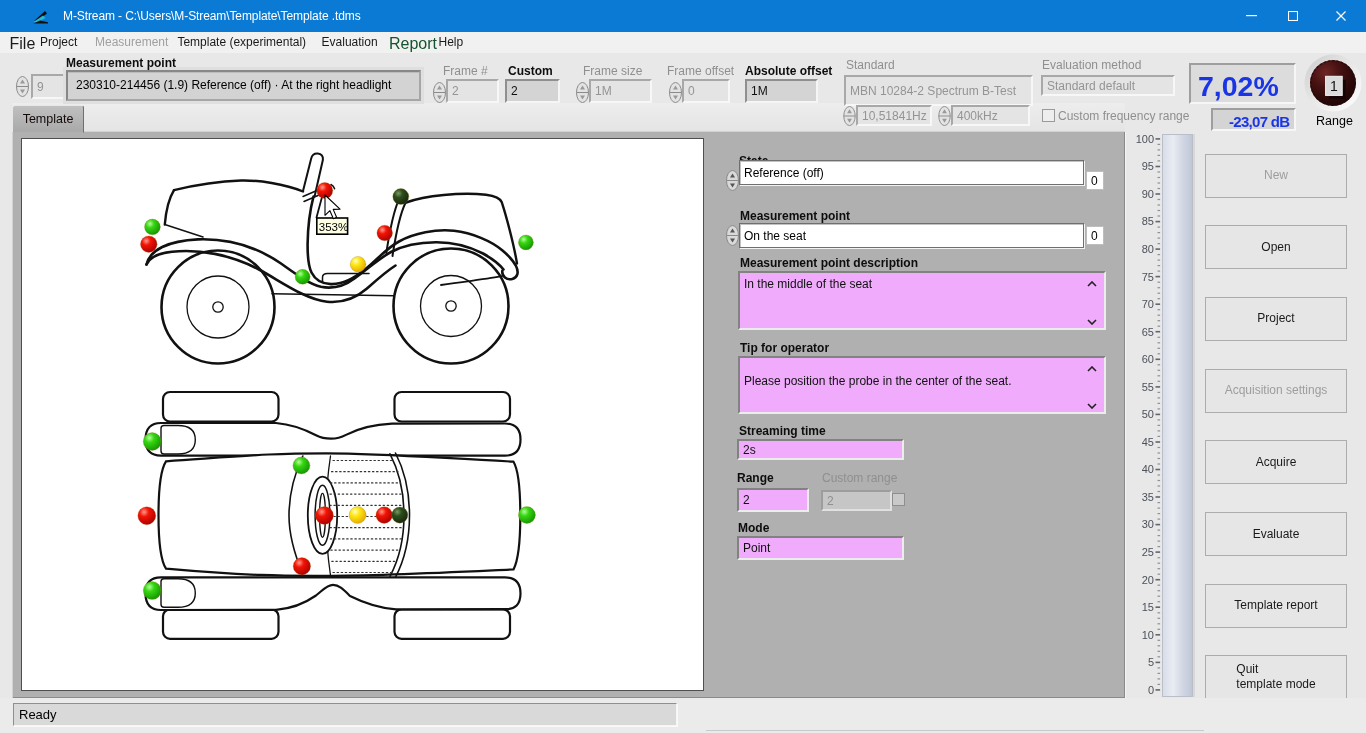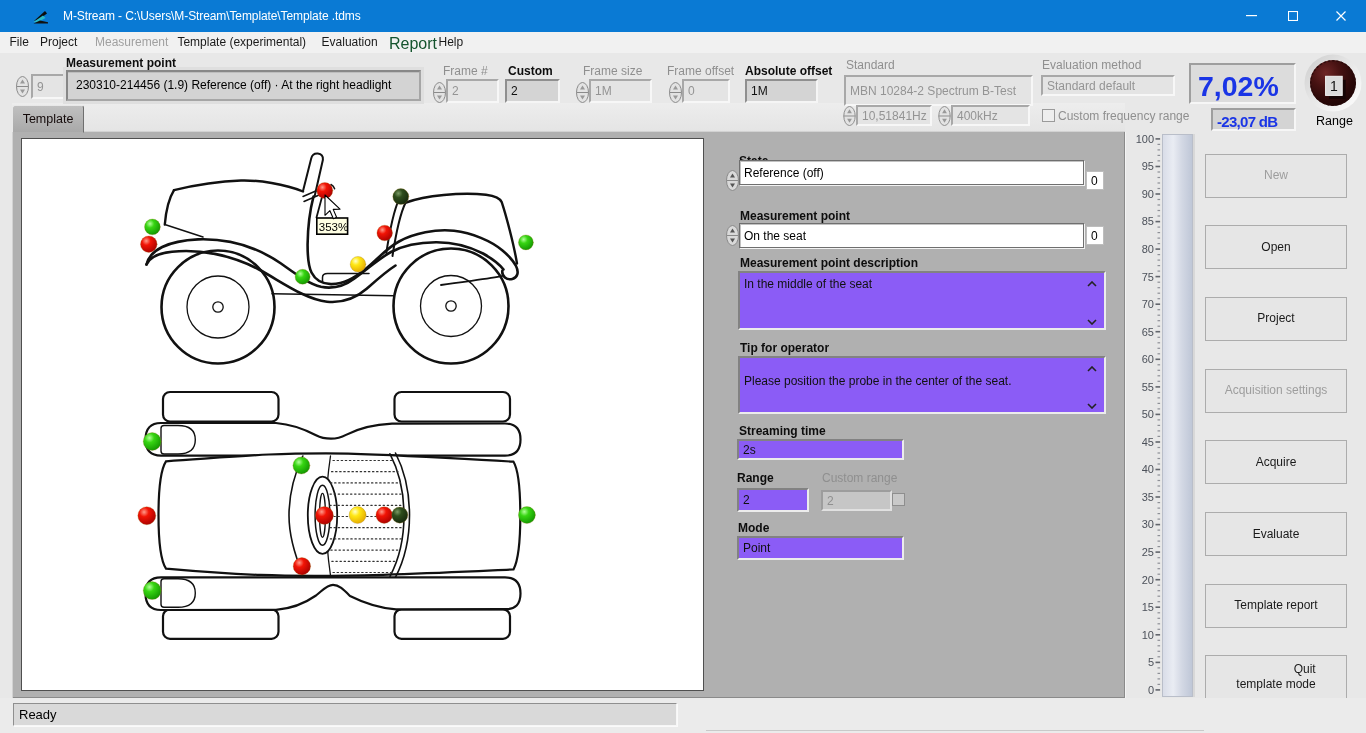--- a/index.html
+++ b/index.html
@@ -1,30 +1,30 @@
 <!DOCTYPE html>
 <html><head><meta charset="utf-8">
 <style>
 *{margin:0;padding:0;box-sizing:border-box}
 html,body{width:1366px;height:733px;overflow:hidden;background:#e8e8e8;
  font-family:"Liberation Sans",sans-serif;}
 .abs{position:absolute}
 .lab{position:absolute;font-size:12px;font-weight:bold;color:#0d0d0d;white-space:nowrap}
 .glab{position:absolute;font-size:12px;color:#8f8f8f;white-space:nowrap}
-.fld{position:absolute;background:#8b5cf6;border:2px solid;border-color:#828282 #ececec #ececec #828282;
+.fld{position:absolute;background:#f0abfc;border:2px solid;border-color:#828282 #ececec #ececec #828282;
  font-size:12px;color:#111;display:flex;align-items:center;padding-left:4px;white-space:nowrap}
 .tfld{position:absolute;background:#d4d4d4;border:2px solid;border-color:#8f8f8f #f5f5f5 #f5f5f5 #8f8f8f;
  font-size:12px;color:#111;display:flex;align-items:center;padding-left:4px;white-space:nowrap}
 .tfldd{position:absolute;background:#e4e4e4;border:2px solid;border-color:#a8a8a8 #f7f7f7 #f7f7f7 #a8a8a8;
  font-size:12px;color:#949494;display:flex;align-items:center;padding-left:4px;white-space:nowrap}
 .wfld{position:absolute;background:#fff;border:1px solid #6f6f6f;
  box-shadow:inset 1px 1px 0 #c2c2c2, 1px 1px 0 #f2f2f2;
  font-size:12px;color:#000;display:flex;align-items:center;padding-left:4px;white-space:nowrap}
 .btn{position:absolute;left:1205px;width:142px;height:44px;background:#e6e6e6;border:1px solid #acacac;
- font-size:12px;color:#1a1a1a;display:flex;align-items:center;justify-content:center;text-align:right;line-height:15px}
+ font-size:12px;color:#1a1a1a;display:flex;align-items:center;justify-content:center;text-align:left;line-height:15px}
 .btnd{color:#9d9d9d}
 </style></head>
 <body>
 
 <div class="abs" style="left:0;top:0;width:1366px;height:32px;background:#0a7ad4"></div>
 <svg class="abs" style="left:32px;top:8px" width="18" height="18" viewBox="0 0 18 18">
  <path d="M2 13 L13 3 L15 5.5 L6 12 Z" fill="#0c0c0c"></path>
  <path d="M1.5 14 L11 7.5 L13.5 10 L5 14.5 Z" fill="#2ab9c8"></path>
  <path d="M1.5 15.5 L16 15.5 L16 14.2 L8 12.5 Z" fill="#111"></path>
 </svg>
@@ -33,21 +33,21 @@
     <rect width="11" height="1.2" fill="#fff"></rect>
   </svg>
 <svg class="abs" style="left:1288px;top:11px" width="10" height="10">
     <rect x="0.5" y="0.5" width="9" height="9" fill="none" stroke="#fff" stroke-width="1.1"></rect>
   </svg>
 <svg class="abs" style="left:1336px;top:11px" width="10" height="10">
     <path d="M0.5 0.5 L9.5 9.5 M9.5 0.5 L0.5 9.5" stroke="#fff" stroke-width="1.2"></path>
   </svg>
 
 <div class="abs" style="left:0;top:32px;width:1366px;height:21px;background:#f1f1f1"></div>
-<div class="abs" style="left:9.5px;top:35px;font-size:12px;color:#1a1a1a">File</div>
+<div class="abs" style="left:9.5px;top:35px;font-size:16px;color:#1a1a1a">File</div>
 <div class="abs" style="left:40px;top:35px;font-size:12px;color:#1a1a1a">Project</div>
 <div class="abs" style="left:95px;top:35px;font-size:12px;color:#a0a0a0">Measurement</div>
 <div class="abs" style="left:177.4px;top:35px;font-size:12px;color:#1a1a1a">Template (experimental)</div>
 <div class="abs" style="left:321.6px;top:35px;font-size:12px;color:#1a1a1a">Evaluation</div>
 <div class="abs" style="left:389px;top:35px;font-size:16px;color:#14532d">Report</div>
 <div class="abs" style="left:438.5px;top:35px;font-size:12px;color:#1a1a1a">Help</div>
 
 <div class="abs" style="left:12px;top:103px;width:1113px;height:30px;background:linear-gradient(#ededed,#e4e4e4)"></div>
 <div class="abs" style="left:12px;top:131px;width:1113px;height:567px;background:#b0b0b0;
  box-shadow:inset 1px 1px 0 #d2d2d2, inset -1px -1px 0 #8a8a8a, 1px 1px 0 #f4f4f4"></div>
@@ -114,21 +114,21 @@
 <div class="glab" style="left:1042px;top:58px">Evaluation method</div>
 <div class="tfldd" style="left:1041px;top:75px;width:134px;height:21px">Standard default</div>
 <div class="abs" style="left:1042px;top:109px;width:13px;height:13px;background:#eee;border:1px solid #9a9a9a"></div>
 <div class="glab" style="left:1058px;top:109px">Custom frequency range</div>
 <div class="abs" style="left:1189px;top:63px;width:107px;height:41px;background:#dcdcdc;
  border:2px solid;border-color:#9e9e9e #f6f6f6 #f6f6f6 #9e9e9e;
  display:flex;align-items:center;padding-left:7px;padding-top:5px;
  font-size:28.5px;font-weight:bold;color:#1a35e6">7,02%</div>
 <div class="abs" style="left:1211px;top:108px;width:85px;height:23px;background:#d4d4d4;
  border:2px solid;border-color:#9e9e9e #f6f6f6 #f6f6f6 #9e9e9e;
- display:flex;align-items:center;padding-left:4px;padding-top:3px;
+ display:flex;align-items:center;padding-left:16px;padding-top:3px;
  font-size:15px;font-weight:bold;color:#1a35e6;letter-spacing:-0.7px">-23,07 dB</div>
 <svg class="abs" style="left:1303px;top:53px" width="62" height="62" viewBox="0 0 62 62">
 <defs>
 <linearGradient id="halo" x1="0%" y1="0%" x2="100%" y2="100%">
  <stop offset="0%" stop-color="#cccccc"></stop>
         <stop offset="45%" stop-color="#e6e6e6"></stop>
         <stop offset="100%" stop-color="#ffffff"></stop>
 </linearGradient>
 <radialGradient id="led" cx="34%" cy="28%" r="80%">
  <stop offset="0%" stop-color="#6e2525"></stop>

